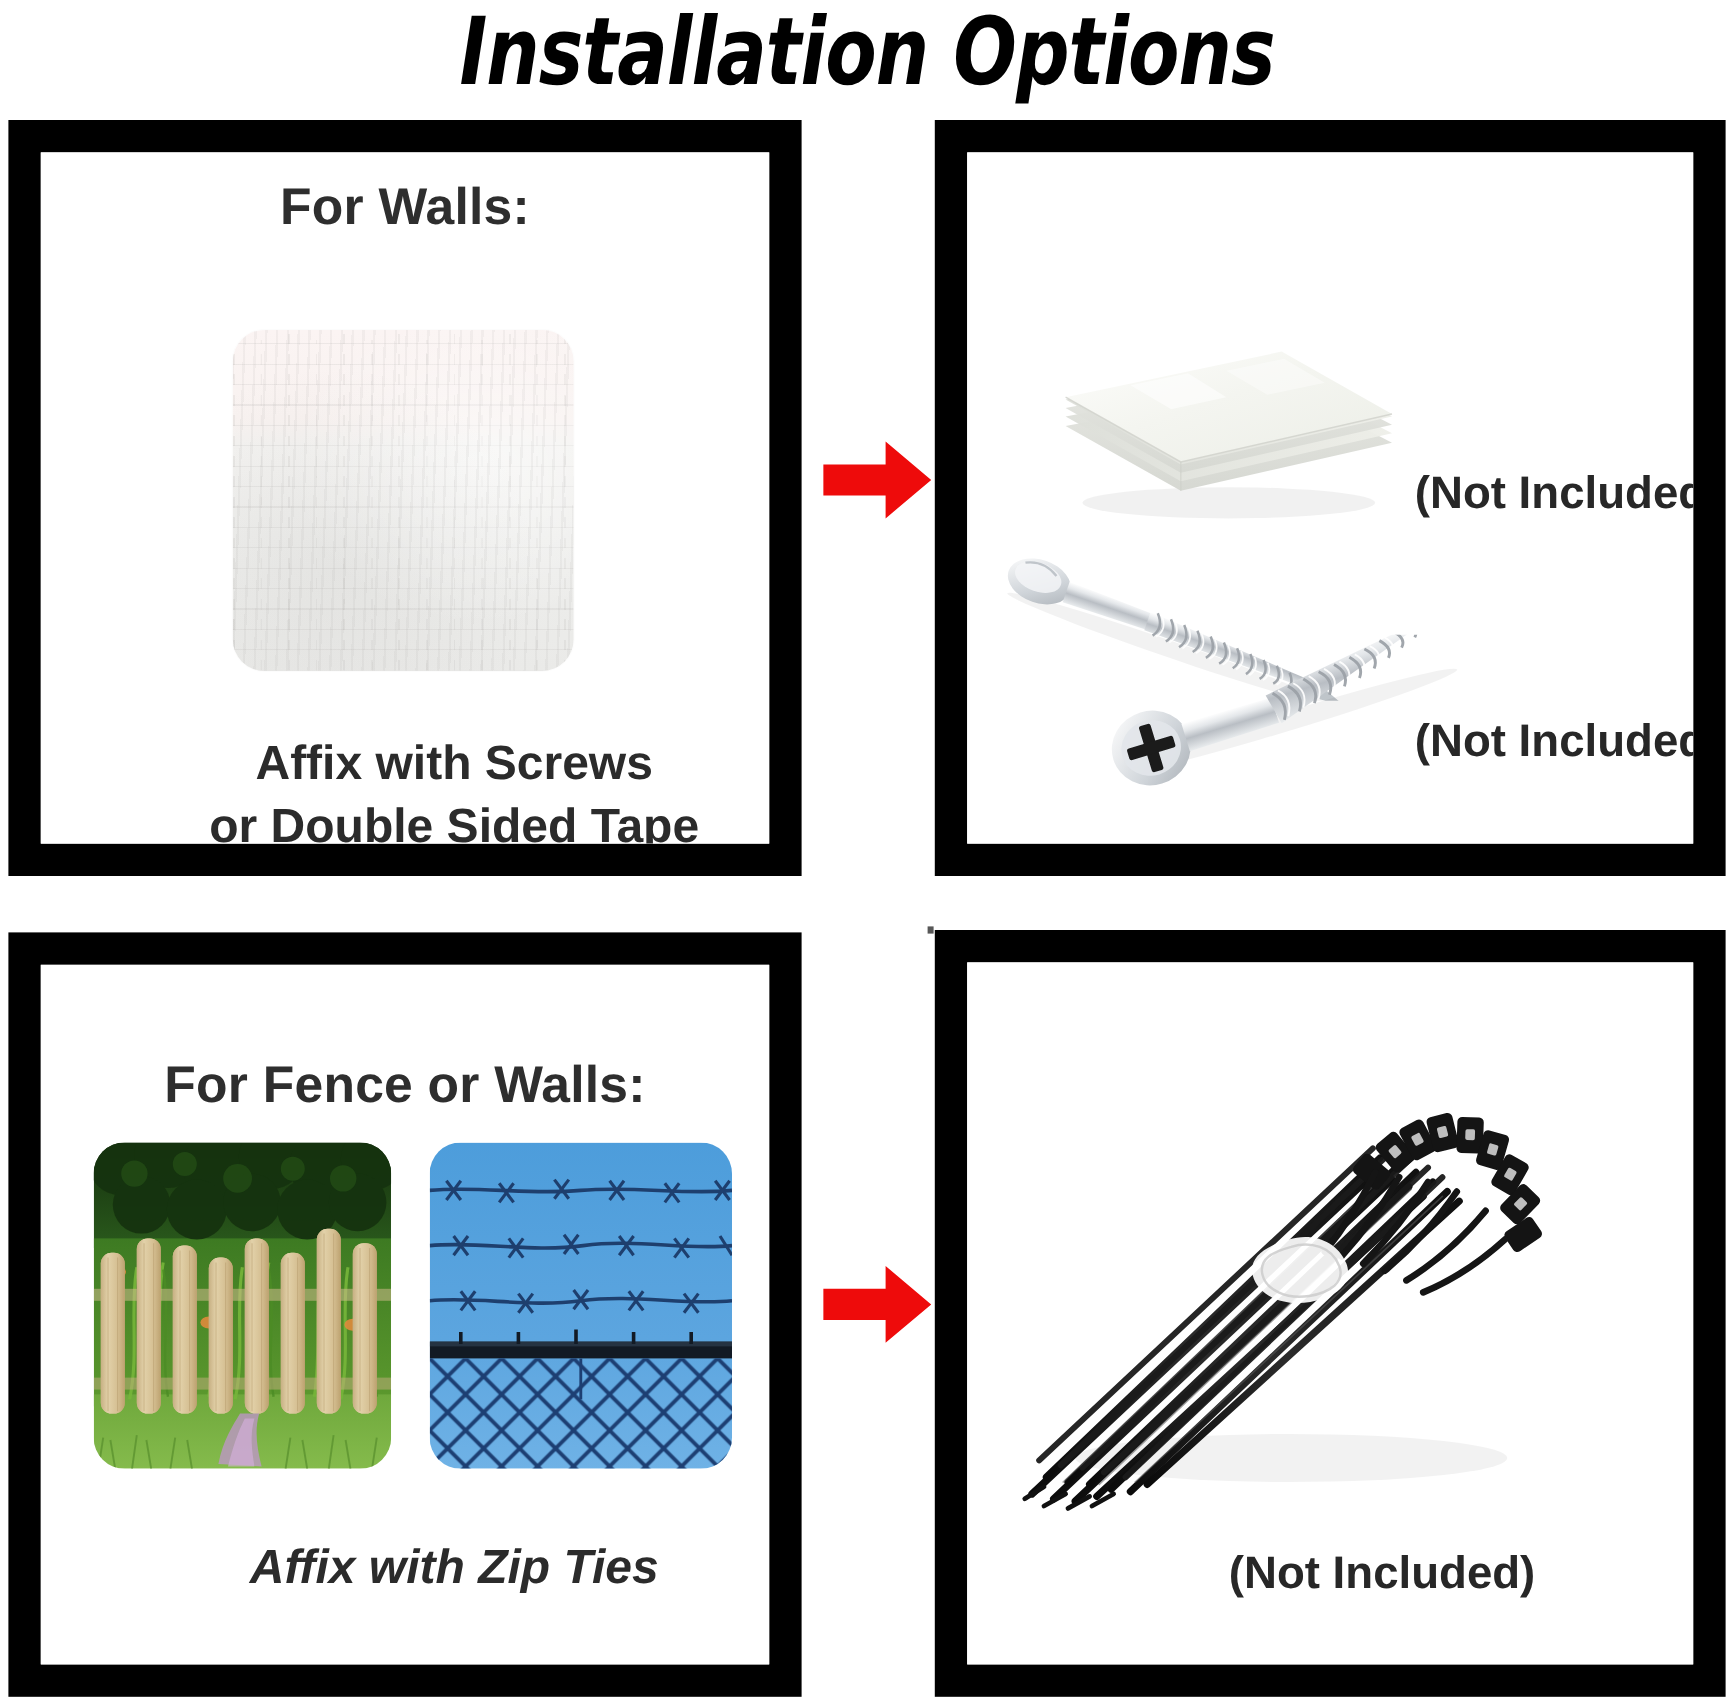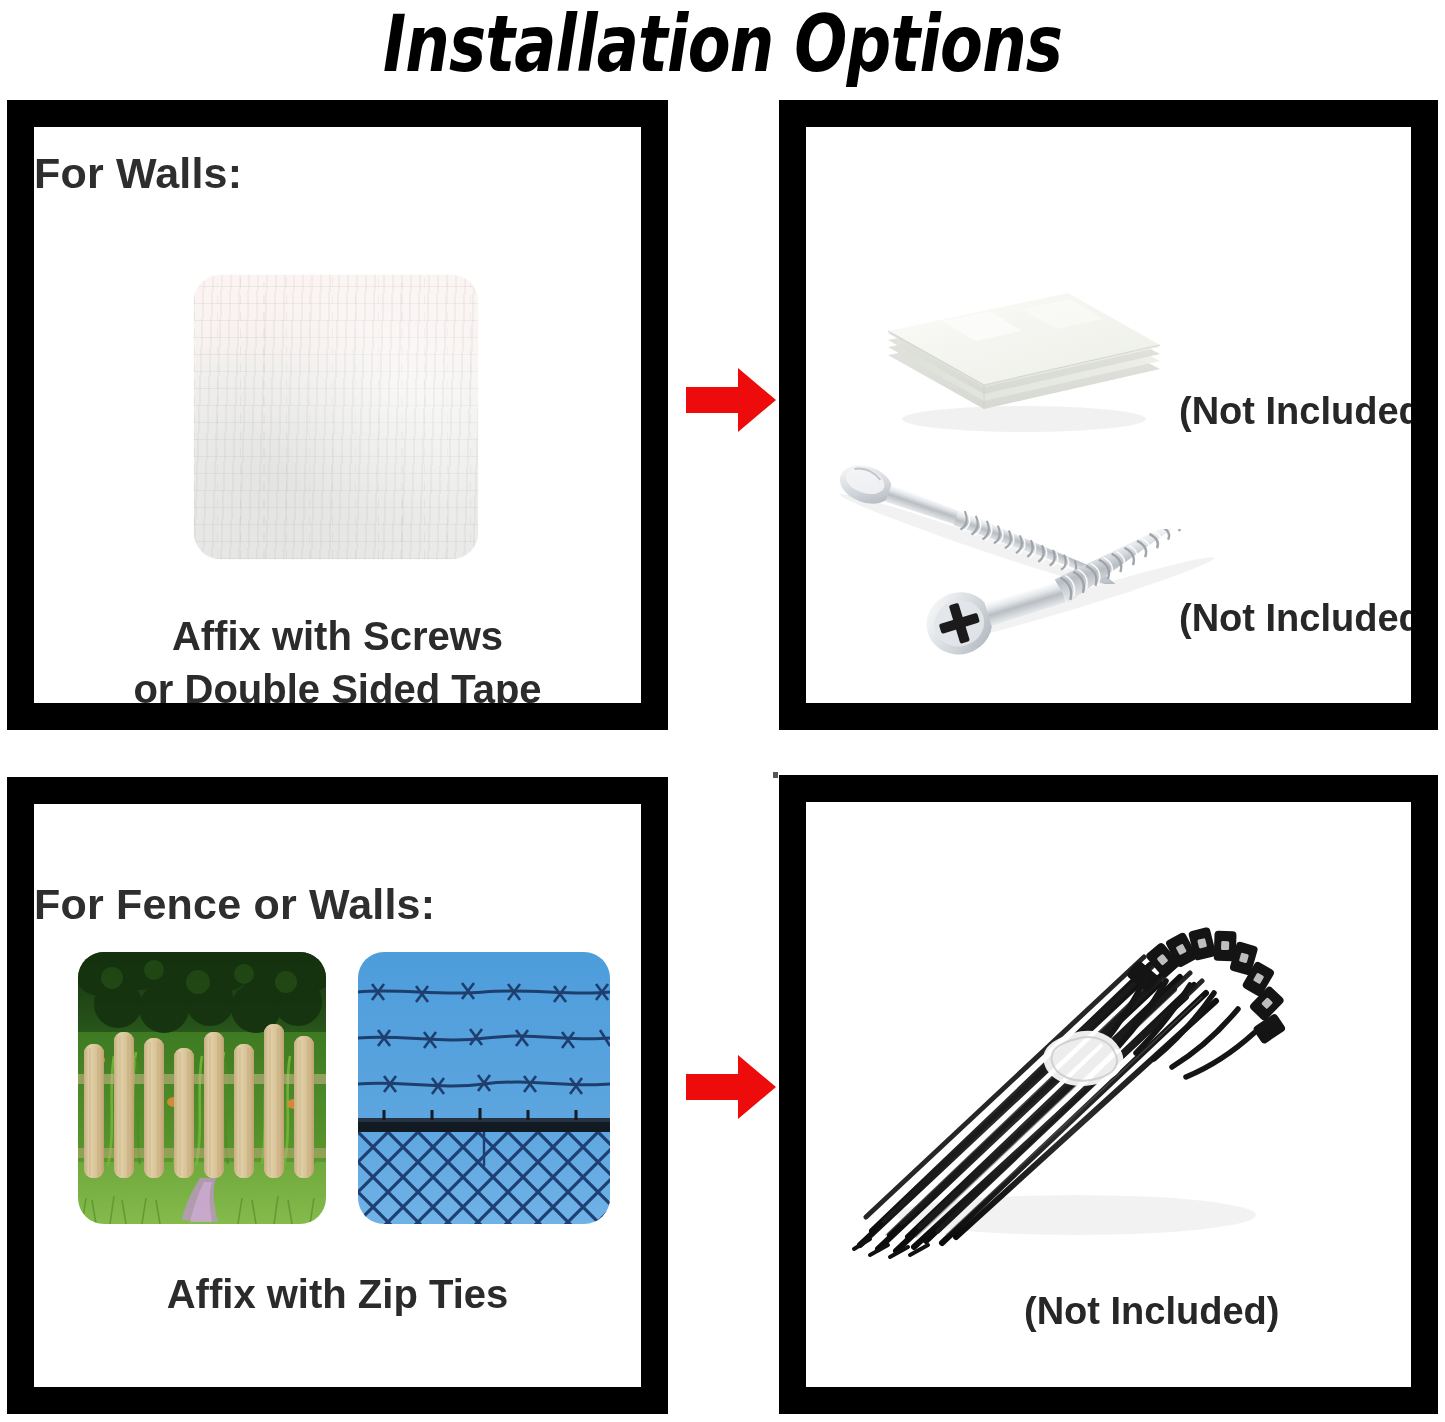--- a/index.html
+++ b/index.html
@@ -27,26 +27,26 @@
   }
   .panel-inner{position:relative;width:100%;height:100%;background:#ffffff;overflow:hidden;}
 
   #panel-walls   {left:7px;  top:100px; width:661px; height:630px;}
   #panel-hardware{left:779px;top:100px; width:659px; height:630px;}
   #panel-fence   {left:7px;  top:777px; width:661px; height:637px;}
   #panel-zipties {left:779px;top:775px; width:659px; height:639px;}
 
   
   .heading{
-    position:absolute;left:0;width:100%;
+    position:absolute;left:0;width:100%;text-align:center;
     font-size:43px;font-weight:bold;color:#2e2e2e;letter-spacing:.2px;
   }
   .caption{
     position:absolute;left:0;width:100%;text-align:center;
-    font-size:40px;font-weight:bold;color:#2b2b2b;line-height:1.32;
+    font-size:40px;font-weight:bold;color:#2b2b2b;line-height:1.32;padding-left:41px;
   }
   .note{
     position:absolute;font-size:38px;font-weight:bold;color:#272727;
     white-space:nowrap;
   }
 
   
   .arrow{position:absolute;}
   .arrow svg{display:block;}
 
@@ -533,21 +533,21 @@
             <path d="M170,158 L170,168"></path>
           <path d="M218,158 L218,168"></path>
         </g>
 
         <rect x="0" y="180" width="252" height="92" fill="url(#chainP)"></rect>
 
         <path d="M126,180 L126,214" stroke="#1d3f73" stroke-width="2.4" fill="none"></path>
       </svg>
     </div>
 
-    <div class="caption" style="top:464px;">
+    <div class="caption" style="top:476px;font-style:italic;">
       <div>Affix with Zip Ties</div>
     </div>
 
   </div>
 </div>
 
 <div class="panel" id="panel-zipties">
   <div class="panel-inner">
 
     <div id="ziptie-bundle" style="left:40px;top:103px;">

